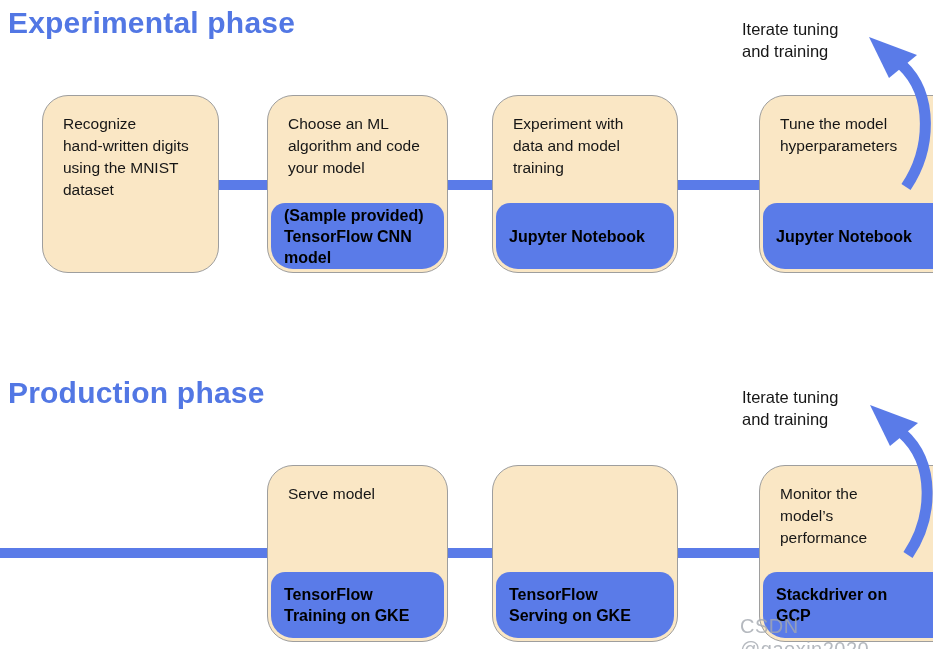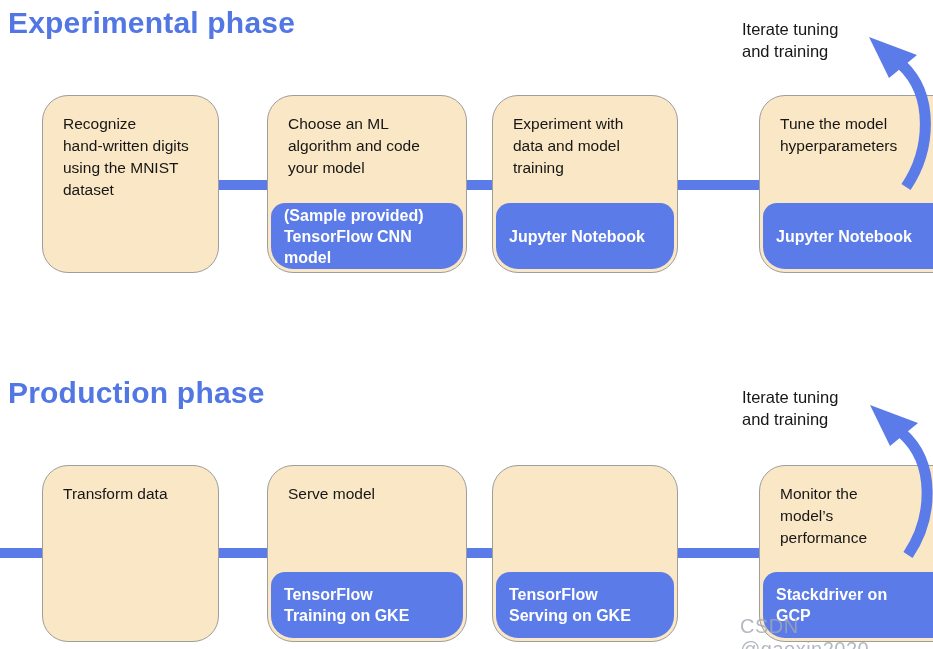--- a/index.html
+++ b/index.html
@@ -48,21 +48,21 @@
     white-space: pre-line;
   }
   .step-label {
     position: absolute;
     left: 3px;
     right: 3px;
     bottom: 3px;
     height: 66px;
     background: var(--accent);
     border-radius: 14px 14px 22px 22px;
-    color: #ffffff;
+    color: #000000;
     font-weight: bold;
     font-size: 16px;
     line-height: 21px;
     white-space: pre-line;
     display: flex;
     align-items: center;
     padding-left: 13px;
   }
   .iterate-label {
     position: absolute;
@@ -95,21 +95,21 @@
   #exp-line { left: 100px; top: 180px; width: 833px; }
   #exp-iterate { left: 742px; top: 18px; }
   .row-exp { top: 95px; height: 178px; }
   
   #prod-title { top: 376px; text-align: center; }
   #prod-line { left: 0; top: 548px; width: 933px; }
   #prod-iterate { left: 742px; top: 386px; }
   .row-prod { top: 465px; height: 177px; }
 
   .col-1 { left: 42px;  width: 177px; }
-  .col-2 { left: 267px; width: 200px; }
+  .col-2 { left: 267px; width: 181px; }
   .col-3 { left: 492px; width: 186px; }
   .col-4 { left: 759px; width: 206px; }
 </style>
 </head>
 <body>
 
 <div class="canvas">
 
   <div class="phase-title" id="exp-title">Experimental phase</div>
   <div class="flow-line" id="exp-line"></div>
@@ -140,23 +140,20 @@
     <div class="step-text">Tune the model
 hyperparameters</div>
     <div class="step-label">Jupyter Notebook</div>
   </div>
 
   <div class="phase-title" id="prod-title">Production phase</div>
   <div class="flow-line" id="prod-line"></div>
   <div class="iterate-label" id="prod-iterate">Iterate tuning
 and training</div>
 
-  <div class="step-box row-prod col-1">
-    <div class="step-text">Transform data</div>
-  </div>
   <div class="step-box row-prod col-2">
     <div class="step-text">Serve model</div>
     <div class="step-label">TensorFlow
 Training on GKE</div>
   </div>
   <div class="step-box row-prod col-3">
     <div class="step-label">TensorFlow
 Serving on GKE</div>
   </div>
   <div class="step-box row-prod col-4">

